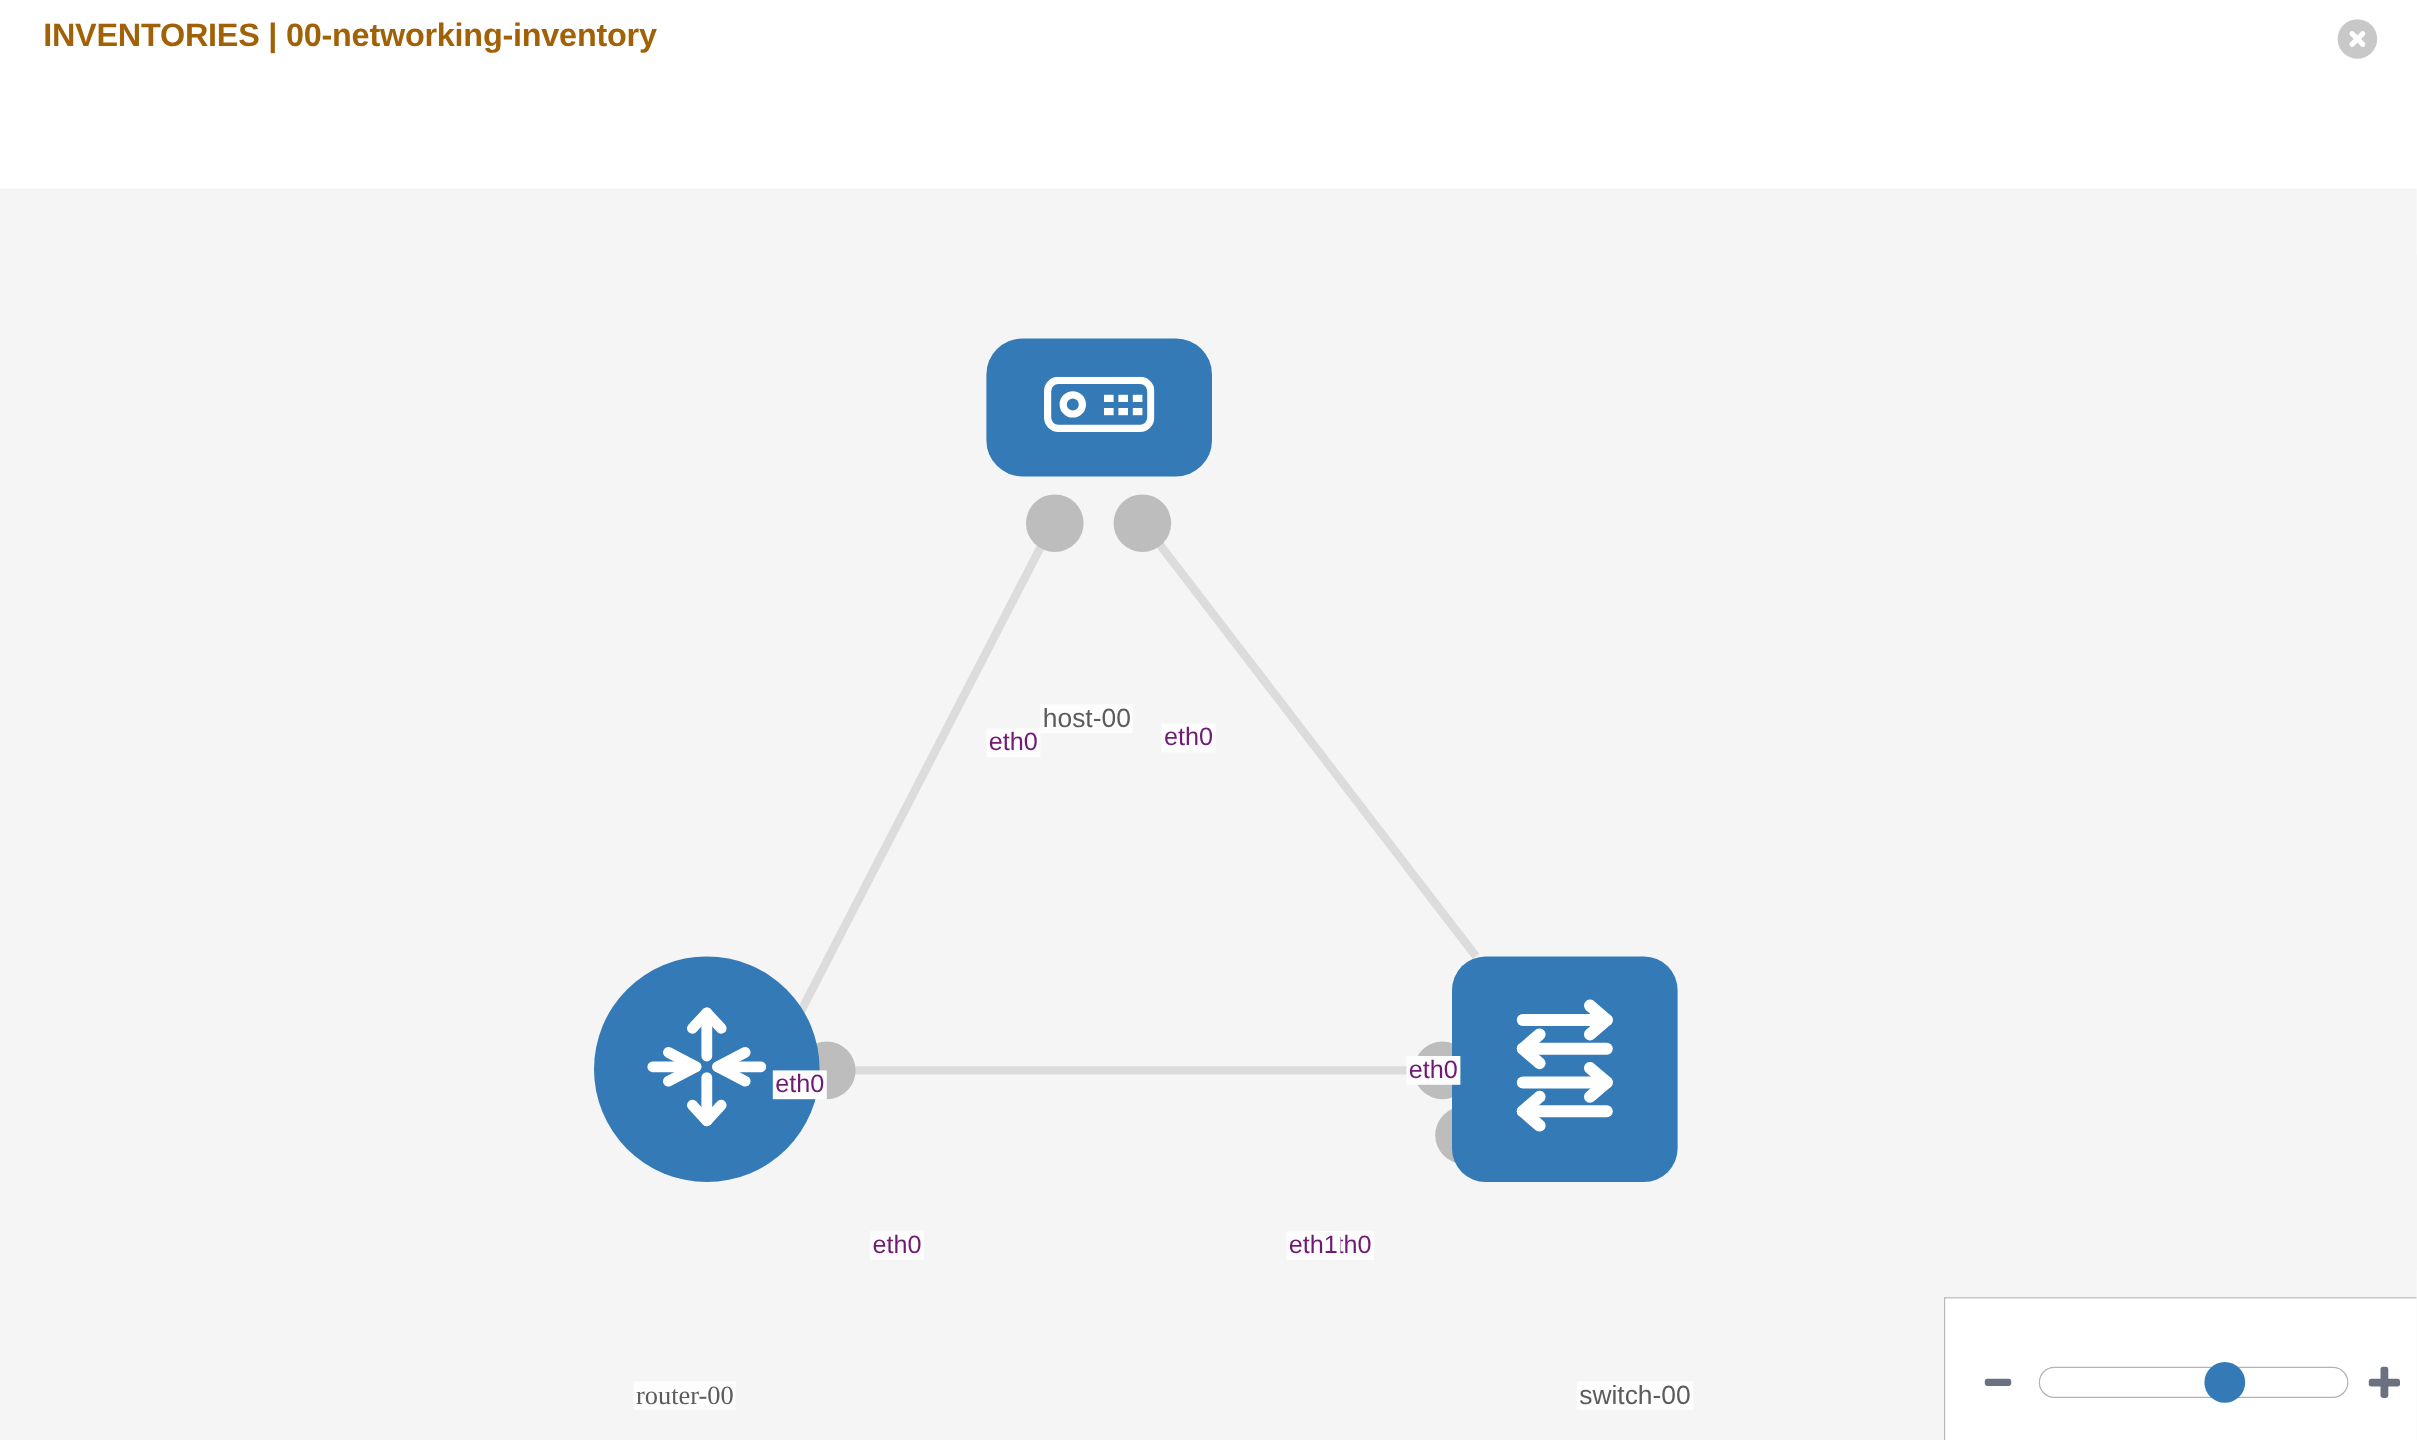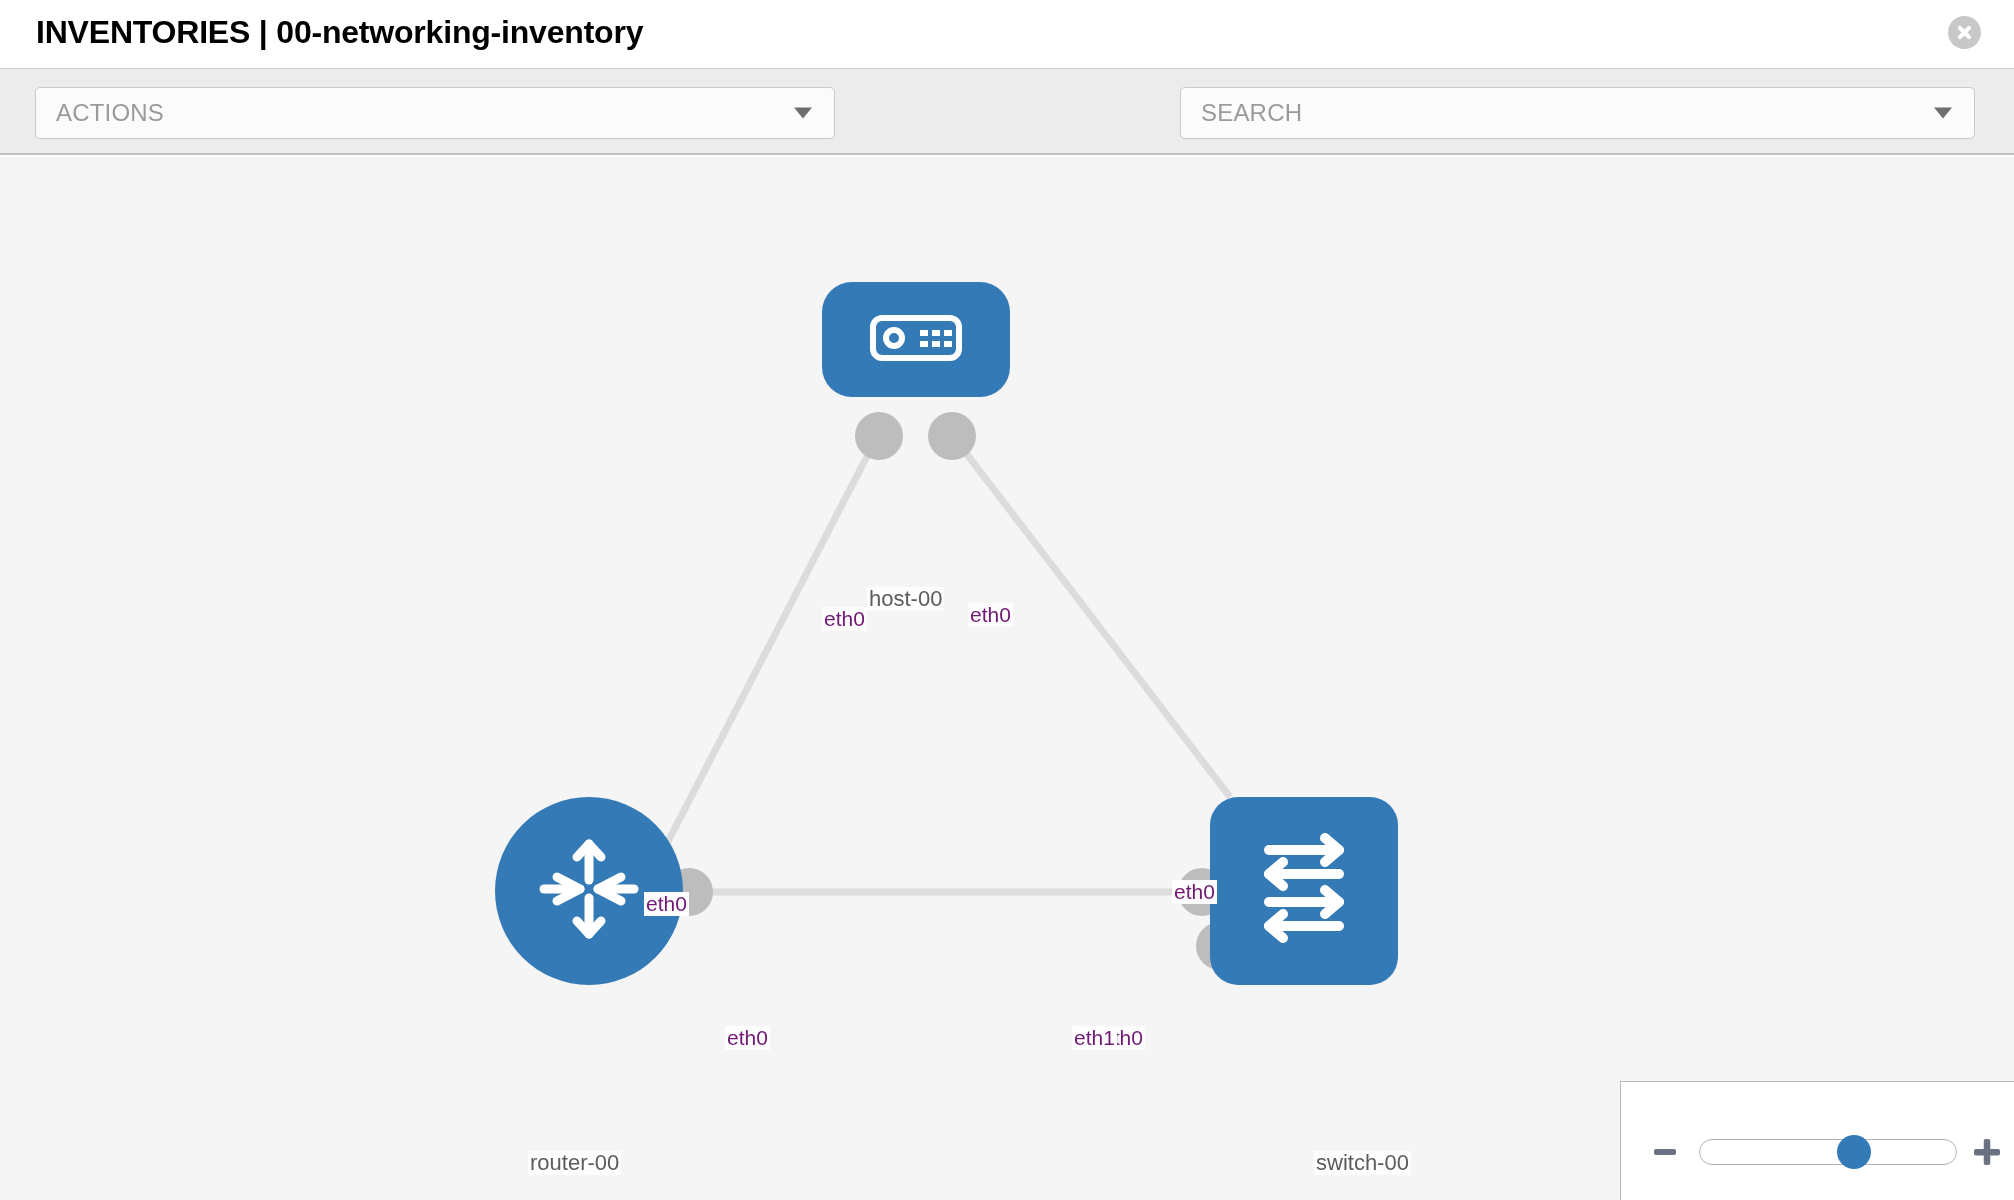--- a/index.html
+++ b/index.html
@@ -21,23 +21,23 @@
     position: absolute;
     left: 0; top: 0;
     width: 2014px; height: 68px;
     background: #ffffff;
     display: flex;
     align-items: center;
   }
   .header-title {
     position: absolute;
     left: 36px; top: 14px;
-    font-size: 32px;
+    font-size: 27px;
     font-weight: bold;
-    color: #000000;
+    color: #a16207;
     letter-spacing: -0.2px;
     white-space: nowrap;
   }
   .close-btn {
     position: absolute;
     right: 33px; top: 16px;
     width: 33px; height: 33px;
     border-radius: 50%;
     background: #c8c8c8;
     display: flex;
@@ -228,46 +228,20 @@
 
   <div class="header">
     <div class="header-title">INVENTORIES | 00-networking-inventory</div>
     <div class="close-btn">
       <svg width="19" height="19" viewBox="0 0 19 19">
         <path d="M5 5 L14 14 M14 5 L5 14" stroke="#ffffff" stroke-width="4.2" stroke-linecap="round"></path>
       </svg>
     </div>
   </div>
 
-  <div class="toolbar">
-
-    <div class="actions-select">
-      <span class="actions-label">ACTIONS</span>
-      <span class="caret"></span>
-    </div>
-
-    <div class="tool-icon" id="wrench-btn">
-      <svg width="34" height="34" viewBox="0 0 34 34">
-        <path d="M23.8 4.2 a8.6 8.6 0 0 0 -10.4 11.1 L4.9 23.8 a2.6 2.6 0 0 0 0 3.7 l1.6 1.6 a2.6 2.6 0 0 0 3.7 0 l8.5 -8.5 a8.6 8.6 0 0 0 11.1 -10.4 l-5.1 5.1 -4.2 -1 -1 -4.2 z" fill="#6e7580"></path>
-      </svg>
-    </div>
-
-    <div class="tool-icon" id="key-btn">
-      <svg width="34" height="34" viewBox="0 0 34 34">
-        <circle cx="12" cy="12" r="7.2" fill="none" stroke="#6e7580" stroke-width="3.4"></circle>
-        <path d="M16.9 16.9 L28 28" stroke="#6e7580" stroke-width="3.4" stroke-linecap="round"></path>
-        <path d="M22.5 22.5 L26.5 18.8" stroke="#6e7580" stroke-width="3.4" stroke-linecap="round"></path>
-      </svg>
-    </div>
-
-    <div class="search-box">
-      <span class="search-placeholder">SEARCH</span>
-      <span class="caret"></span>
-    </div>
-  </div>
 
   <div class="canvas">
 
     <svg class="links" viewBox="0 0 2014 1043">
 
       <line x1="878" y1="278" x2="660" y2="700" stroke="#dcdcdc" stroke-width="7"></line>
 
       <line x1="952" y1="278" x2="1230" y2="640" stroke="#dcdcdc" stroke-width="7"></line>
 
       <line x1="690" y1="735" x2="1200" y2="735" stroke="#dcdcdc" stroke-width="7"></line>
@@ -308,21 +282,21 @@
                 <path d="M43 87 L55 100 L67 87"></path>
               <path d="M10 55 L46 55"></path>
                 <path d="M23 43 L46 55 L23 67"></path>
               <path d="M100 55 L64 55"></path>
                 <path d="M87 43 L64 55 L87 67"></path>
             </g>
           </svg>
         </span>
       </div>
     </div>
-    <div class="node-label" style="left:528px; top:994px;">router-00</div>
+    <div class="node-label" style="left:528px; top:994px;font-family:Liberation Serif, serif;">router-00</div>
 
     <div class="node" style="left:1210px; top:640px; width:188px; height:188px;">
       <div class="node-shape" style="left:0; top:0; width:188px; height:188px; border-radius:28px;">
         <span>
           <svg width="118" height="118" viewBox="0 0 118 118">
             <g stroke="#ffffff" stroke-width="10" stroke-linecap="round" stroke-linejoin="round" fill="none">
               <path d="M24 20 L94 20"></path>
                 <path d="M80 8 L94 20 L80 32"></path>
               <path d="M94 44 L24 44"></path>
                 <path d="M38 32 L24 44 L38 56"></path>

